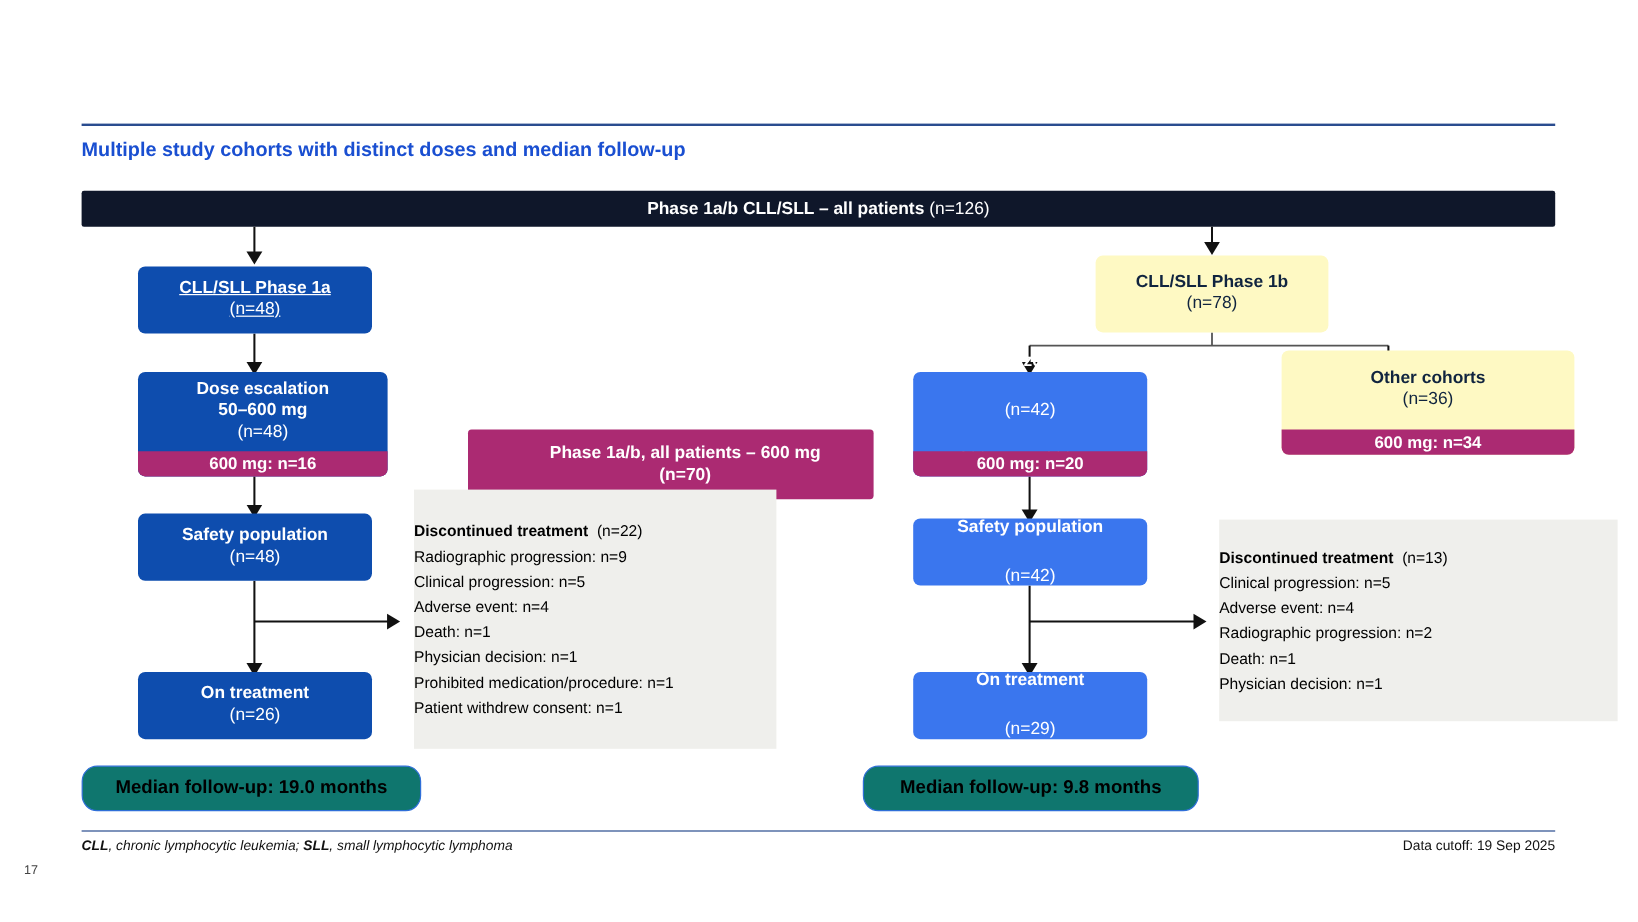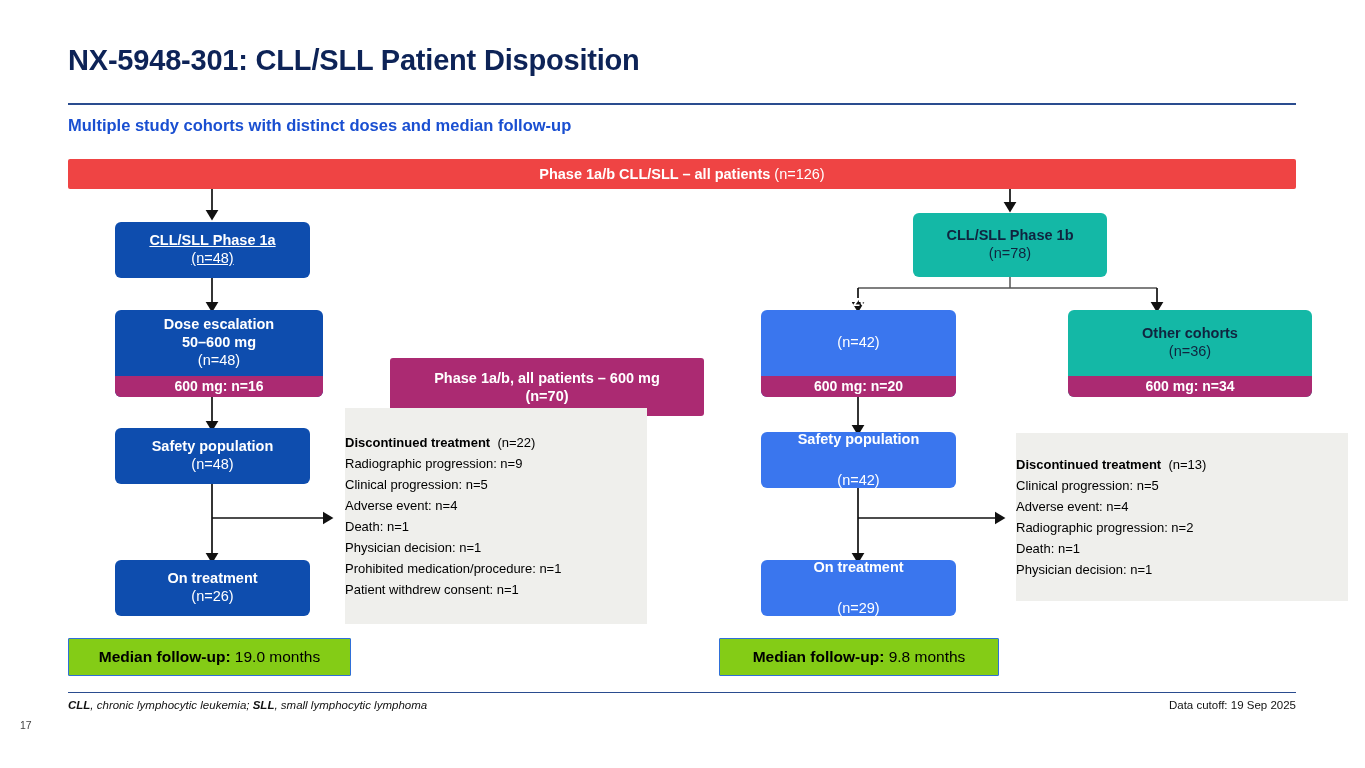--- a/index.html
+++ b/index.html
@@ -50,21 +50,21 @@
     white-space: nowrap;
   }
 
   
   .banner {
     position: absolute;
     left: 68px;
     top: 159px;
     width: 1228px;
     height: 30px;
-    background: #ef4444;
+    background: #0f172a;
     border-radius: 2px;
     color: #ffffff;
     font-size: 14.5px;
     display: flex;
     align-items: center;
     justify-content: center;
   }
   .banner b { font-weight: bold; }
   .banner .n { font-weight: normal; }
 
@@ -77,21 +77,21 @@
     flex-direction: column;
     align-items: center;
     justify-content: center;
     text-align: center;
     line-height: 1.22;
   }
   .box .ttl { font-weight: bold; }
   .box .sub { font-weight: normal; }
   .box-dark   { background: #0e4dae; color: #ffffff; }
   .box-bright { background: #3a76ee; color: #ffffff; gap: 23px; }
-  .box-light  { background: #14b8a6; color: #10243f; }
+  .box-light  { background: #fef9c3; color: #10243f; }
 
   .strip {
     position: absolute;
     left: 0;
     bottom: 0;
     width: 100%;
     height: 21px;
     background: #ab2a72;
     color: #ffffff;
     font-size: 14px;
@@ -135,32 +135,32 @@
     color: #000000;
     line-height: 1.62;
   }
   .panel .hd { font-weight: bold; }
   .panel .hd .n { font-weight: normal; }
   .panel .row { white-space: nowrap; }
 
   
   .followup {
     position: absolute;
-    background: #84cc16;
+    background: #0f766e;
     border: 1.6px solid #2f6fd8;
-    border-radius: 1px;
+    border-radius: 13px;
     box-sizing: border-box;
     display: flex;
     align-items: center;
     justify-content: center;
     font-size: 15.5px;
     color: #000000;
   }
   .followup .lbl { font-weight: bold; }
-  .followup .val { font-weight: normal; }
+  .followup .val { font-weight: bold; }
 
   
   .footer-rule {
     position: absolute;
     left: 68px;
     top: 692px;
     width: 1228px;
     height: 1.4px;
     background: #2a4c8f;
   }
@@ -195,21 +195,20 @@
     position: absolute;
     inset: 0;
     pointer-events: none;
   }
 </style>
 </head>
 <body>
 
 <div class="slide">
 
-  <div class="title">NX-5948-301: CLL/SLL Patient Disposition</div>
   <div class="title-rule"></div>
   <div class="subtitle">Multiple study cohorts with distinct doses and median follow-up</div>
 
   <div class="banner">
     <b>Phase 1a/b CLL/SLL – all patients</b>
     <span>&nbsp;</span>
     <span class="n">(n=126)</span>
   </div>
 
   <svg class="connectors" width="1365" height="768">
@@ -267,21 +266,21 @@
     <span class="ttl">On treatment</span>
     <span class="sub">(n=26)</span>
   </div>
 
   <div class="followup" style="left:68px; top:638px; width:283px; height:38px;">
     <span class="lbl">Median follow-up:</span>
     <span>&nbsp;</span>
     <span class="val">19.0 months</span>
   </div>
 
-  <div class="magenta-box" style="left:390px; top:358px; width:314px; height:58px;">
+  <div class="magenta-box" style="left:390px; top:358px; width:314px; height:58px;padding-left:24px;">
     <span class="ttl">Phase 1a/b, all patients – 600 mg</span>
     <span class="sub">(n=70)</span>
   </div>
 
   <div class="panel" style="left:345px; top:408px; width:302px; height:216px;">
     <div class="hd">
       <span>Discontinued treatment</span>
       <span>&nbsp;</span><span class="n">(n=22)</span>
     </div>
     <div class="row">Radiographic progression: n=9</div>
@@ -298,21 +297,21 @@
     <span class="sub">(n=78)</span>
   </div>
 
   <div class="box box-bright has-strip" style="left:761px; top:310px; width:195px; height:87px; font-size:14.5px;">
     <span class="ttl">Randomized cohort</span>
     <span class="sub">(n=42)</span>
     <span class="sub">200 mg vs 600 mg</span>
     <div class="strip">600 mg: n=20</div>
   </div>
 
-  <div class="box box-light has-strip" style="left:1068px; top:310px; width:244px; height:87px; font-size:14.5px;">
+  <div class="box box-light has-strip" style="left:1068px; top:292px; width:244px; height:87px; font-size:14.5px;">
     <span class="ttl">Other cohorts</span>
     <span class="sub">(n=36)</span>
     <div class="strip">600 mg: n=34</div>
   </div>
 
   <div class="box box-bright" style="left:761px; top:432px; width:195px; height:56px; font-size:14.5px;">
     <span class="ttl">Safety population</span>
     <span class="sub">(n=42)</span>
   </div>
 

